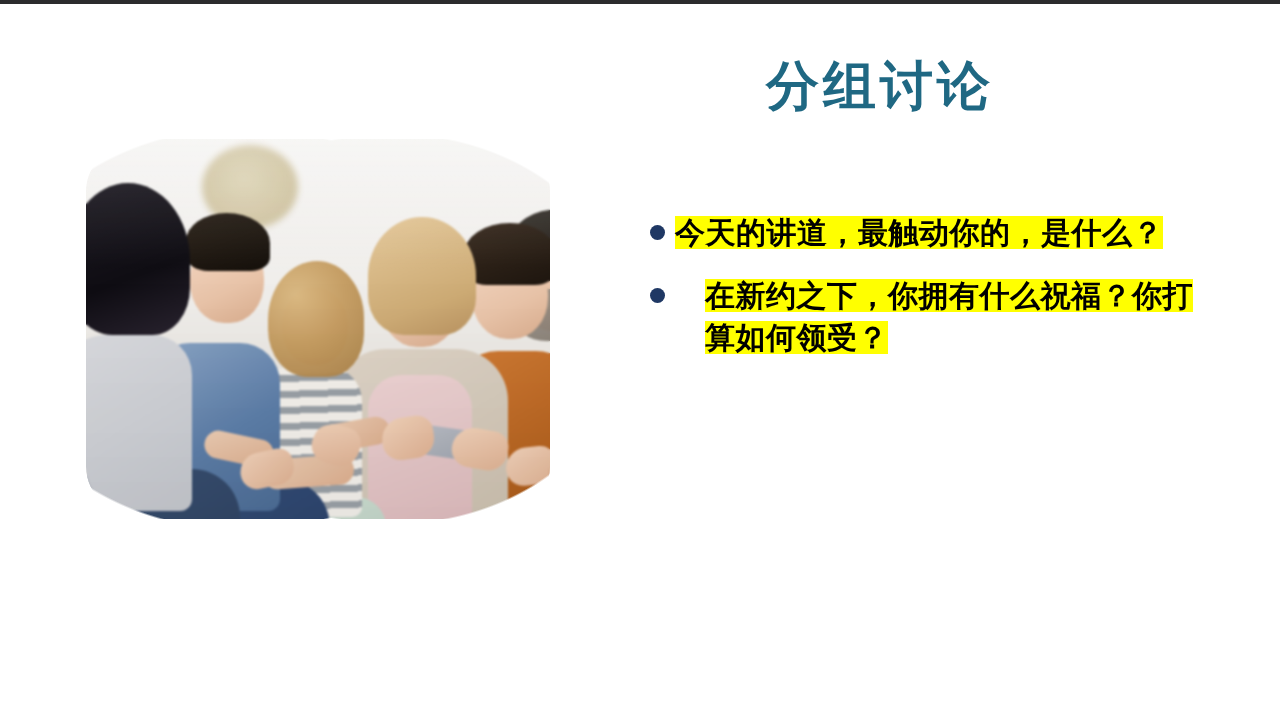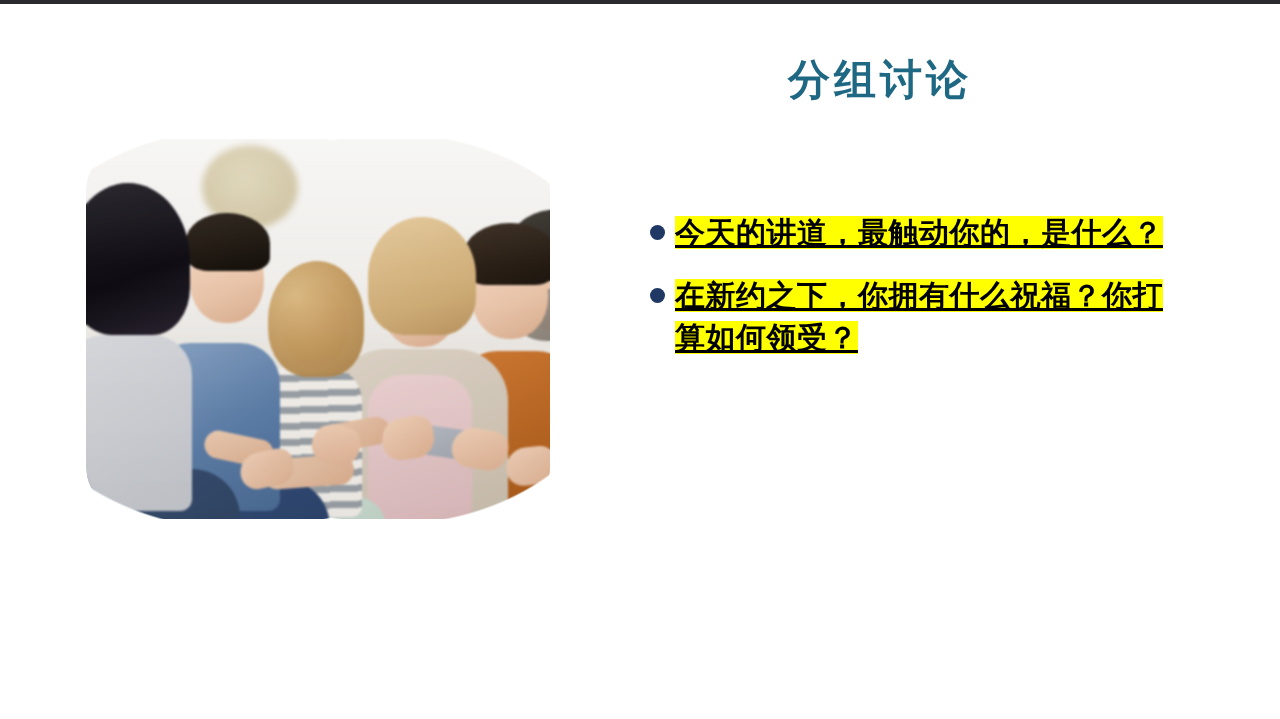--- a/index.html
+++ b/index.html
@@ -33,21 +33,21 @@
     z-index: 50;
   }
 
   
   .slide-title {
     position: absolute;
     left: 560px;
     top: 56px;
     width: 640px;
     text-align: center;
-    font-size: 42px;
+    font-size: 53px;
     font-weight: 700;
     letter-spacing: 4px;
     color: #1f6883;
     line-height: 1.15;
     white-space: nowrap;
   }
 
   
   .photo-frame {
     position: absolute;
@@ -176,21 +176,21 @@
     position: absolute;
     left: 650px;
     top: 212px;
     width: 580px;
   }
   .bullet-row {
     display: flex;
     align-items: flex-start;
     margin-bottom: 22px;
   }
-  .bullet-row:last-child { margin-bottom: 0; }
+  .bullet-row:last-child { margin-bottom: 0; gap: 30px; }
 
   .bullet-dot {
     flex: 0 0 auto;
     width: 15px;
     height: 15px;
     border-radius: 50%;
     background: #1f3864;
     margin-top: 13px;
     margin-right: 10px;
   }
@@ -200,21 +200,20 @@
     font-weight: 700;
     line-height: 1.38;
     color: #000000;
     letter-spacing: 0.5px;
   }
   .bullet-text .hl {
     background: #ffff00;
     box-decoration-break: clone;
     -webkit-box-decoration-break: clone;
     padding: 0 0;
-    text-decoration: underline;
   }
   
   .w1 { max-width: 500px; }
   .w2 { max-width: 560px; }
   .w3 { max-width: 500px; }
 </style>
 </head>
 <body>
 
 <div class="slide">

